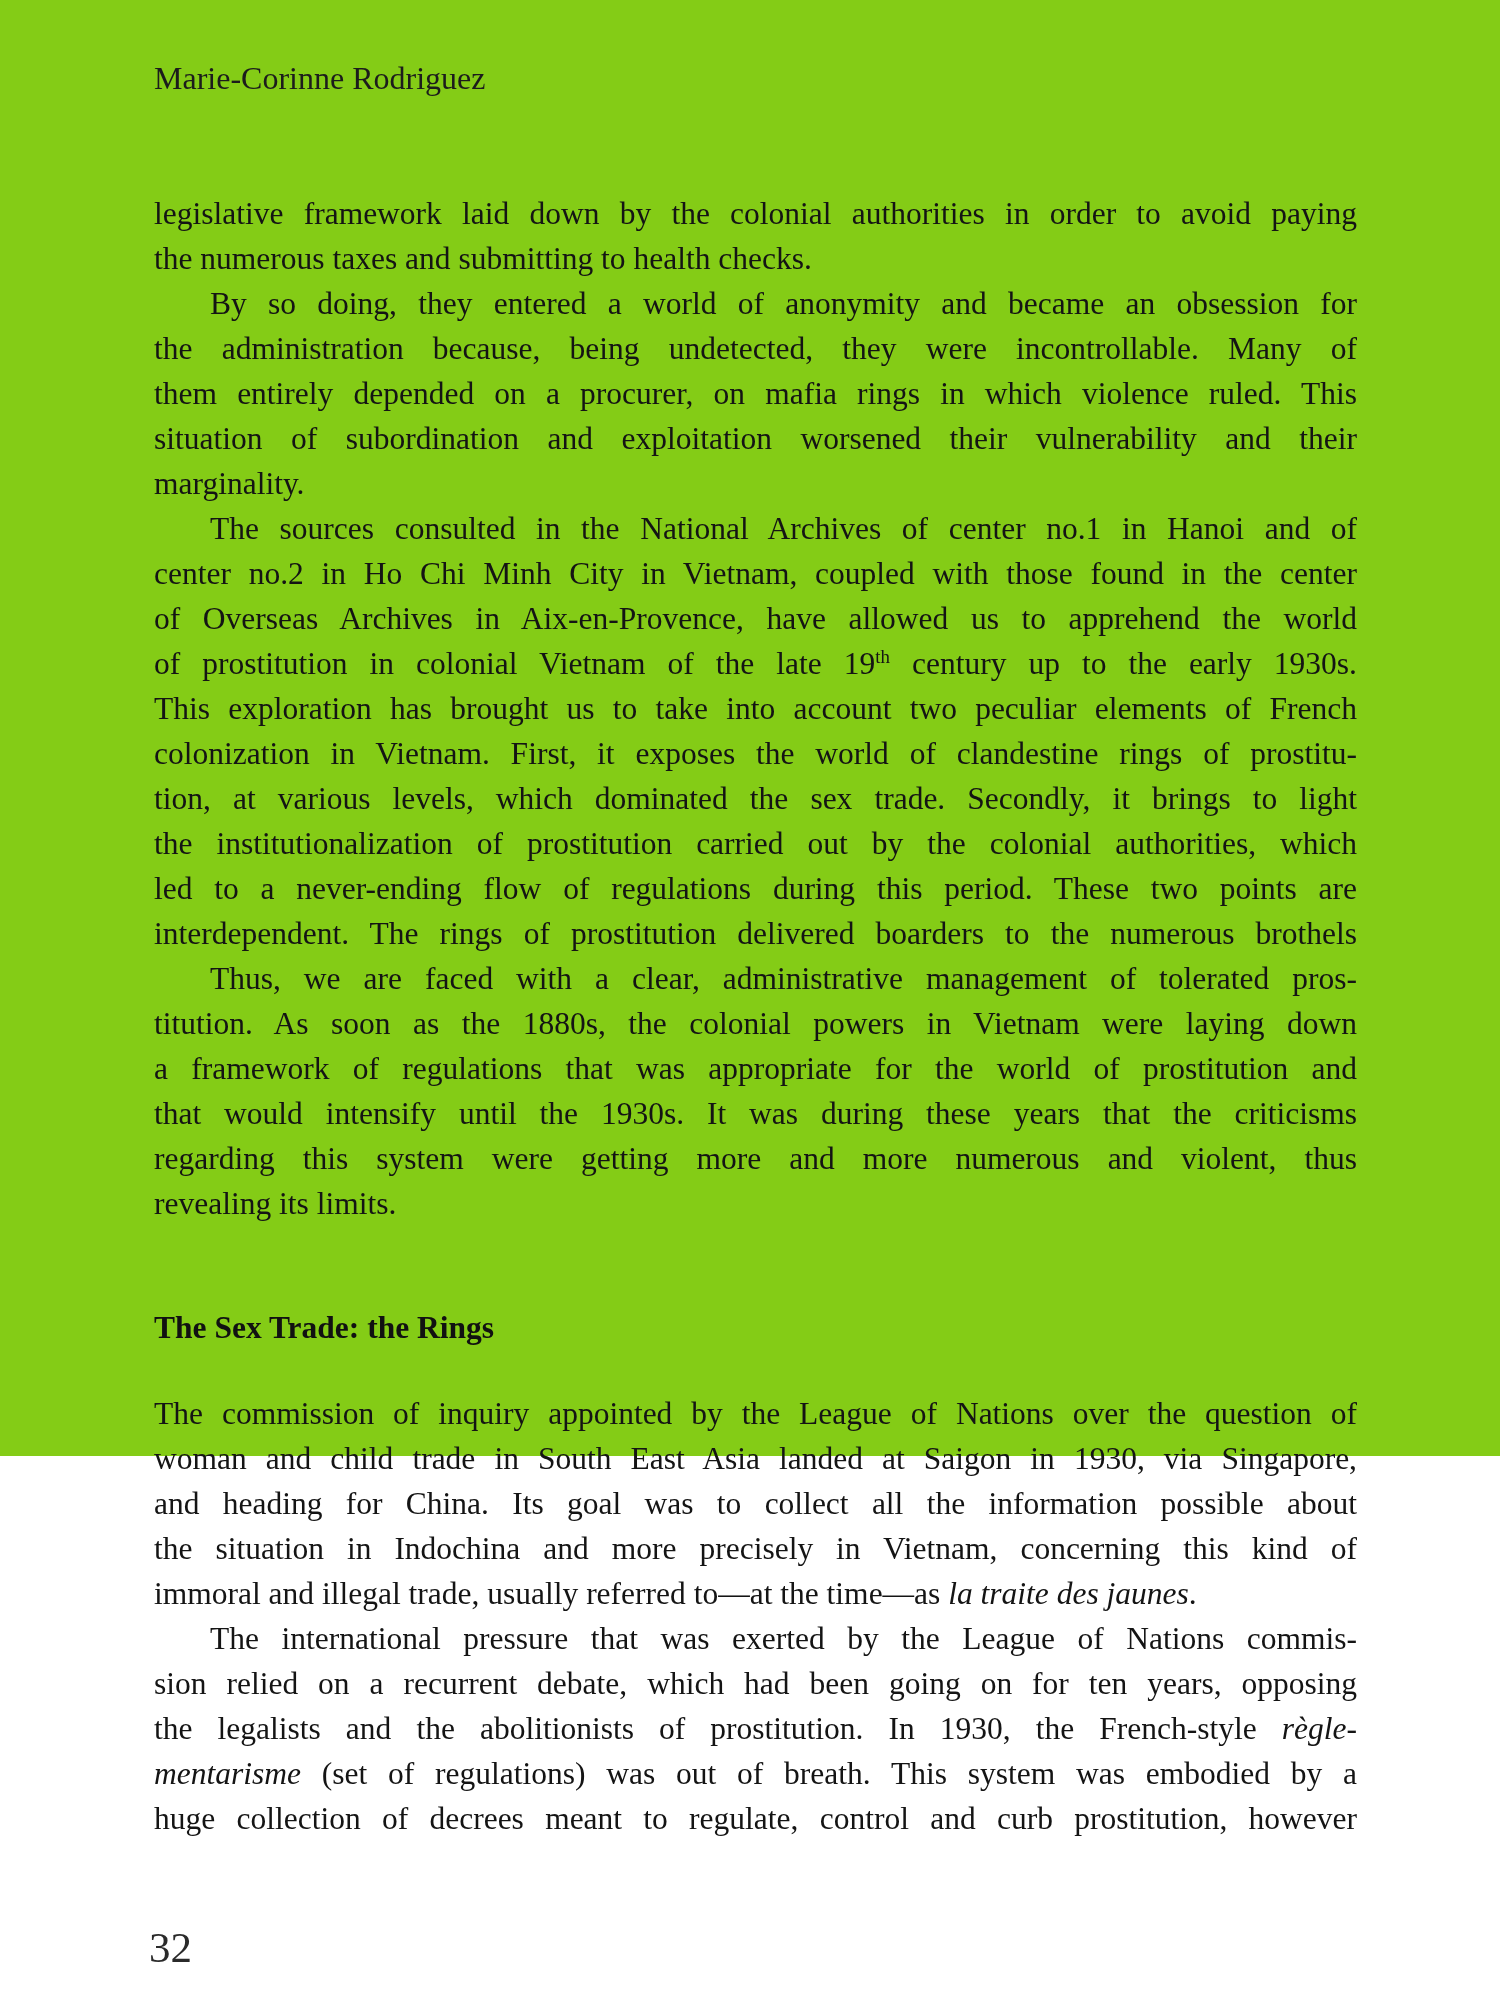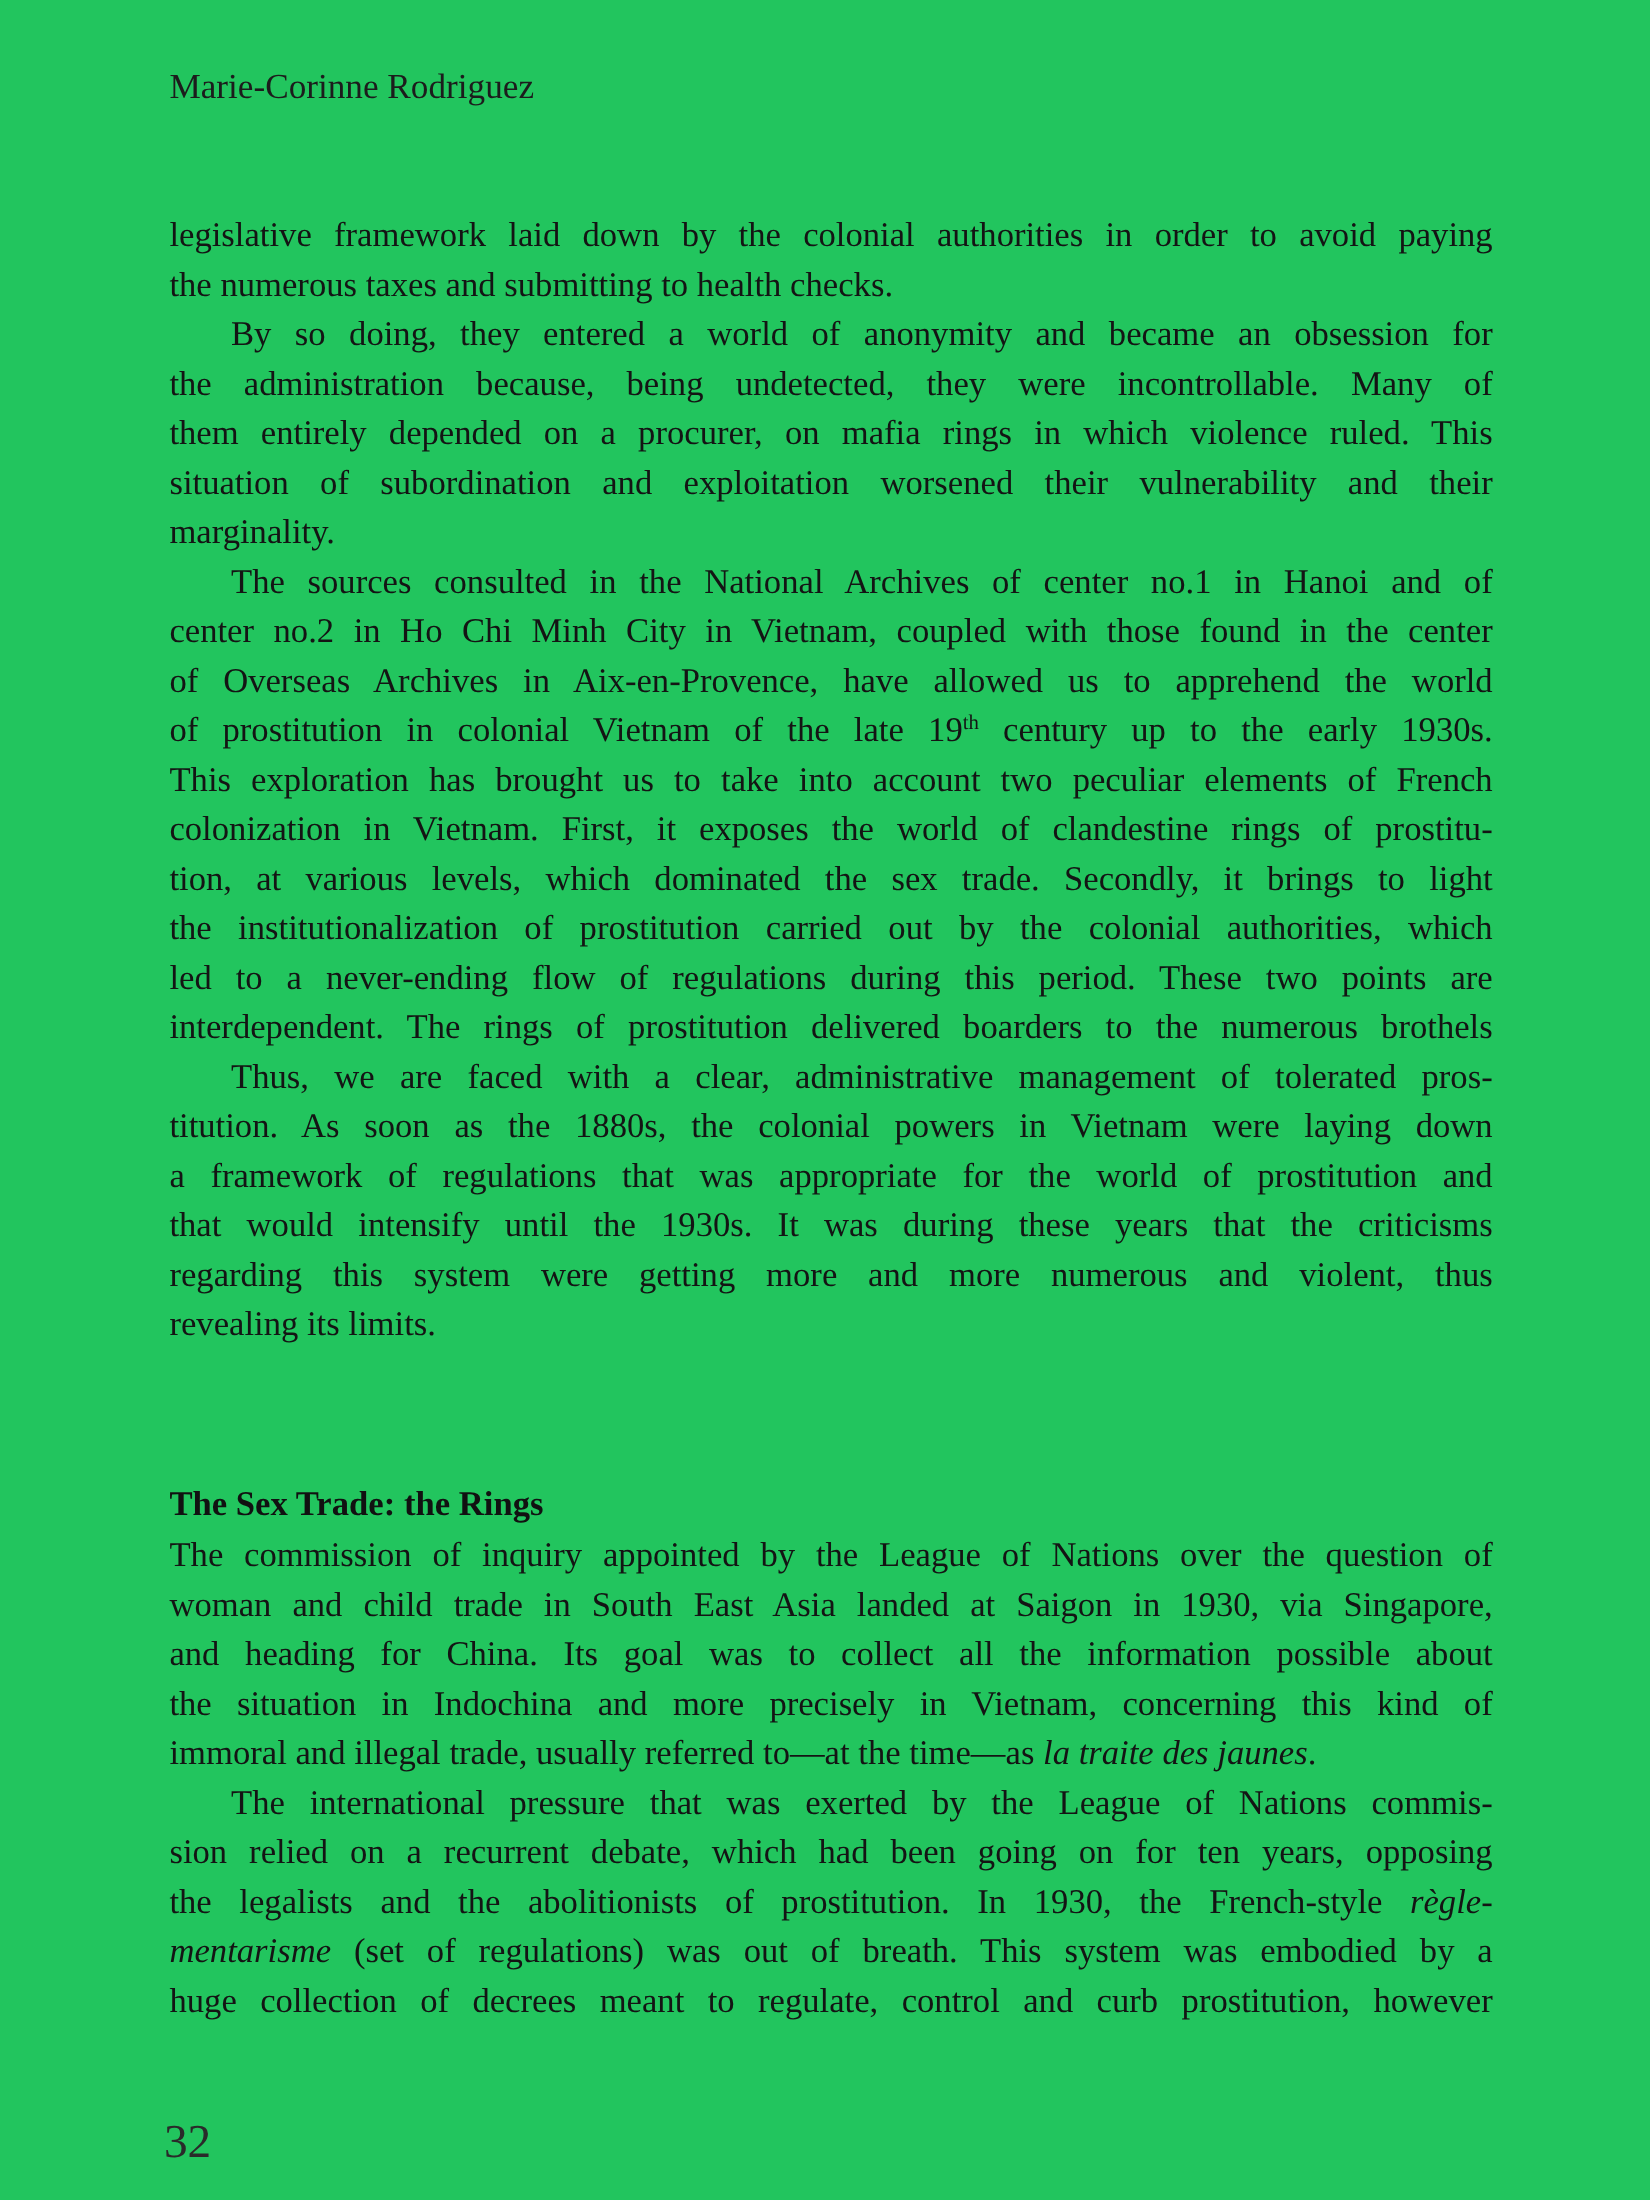--- a/index.html
+++ b/index.html
@@ -1,34 +1,34 @@
 <!DOCTYPE html>
 <html><head>
   <meta charset="utf-8">
   <style>
     html, body { margin: 0; padding: 0; background: #ffffff; }
     body { width: 1500px; height: 2000px; position: relative; overflow: hidden; }
-    .page { position: absolute; left: 0; top: 0; width: 1500px; height: 2000px; background: #22c55e; }
+    .page { position: absolute; left: 0; top: 0; width: 1500px; height: 1456px; background: #84cc16; }
     .running-head {
       position: absolute; left: 154px; top: 58px;
       font-family: "Liberation Serif", serif; font-size: 32px; color: #1c1c1c;
       line-height: 40px; white-space: nowrap;
     }
     .block {
       position: absolute; left: 154px; width: 1203px;
       font-family: "Liberation Serif", serif; font-size: 31.5px; color: #141414;
       line-height: 45px;
     }
     .line { display: block; height: 45px; white-space: nowrap; text-align: justify; text-align-last: justify; }
     .line.last { text-align-last: left; }
     .line.indent { padding-left: 56px; }
     .heading {
       position: absolute; left: 154px; top: 1308px;
       font-family: "Liberation Serif", serif; font-weight: bold; font-size: 31.5px; color: #111;
-      line-height: 40px; white-space: nowrap; margin-top: 39px;
+      line-height: 40px; white-space: nowrap;
     }
     .page-number {
       position: absolute; left: 149px; top: 1928px;
       font-family: "Liberation Serif", serif; font-size: 43px; color: #2a2a2a; line-height: 40px;
     }
     i { font-style: italic; }
     sup { font-size: 0.6em; line-height: 0; vertical-align: super; }
   </style>
 </head>
 <body>

